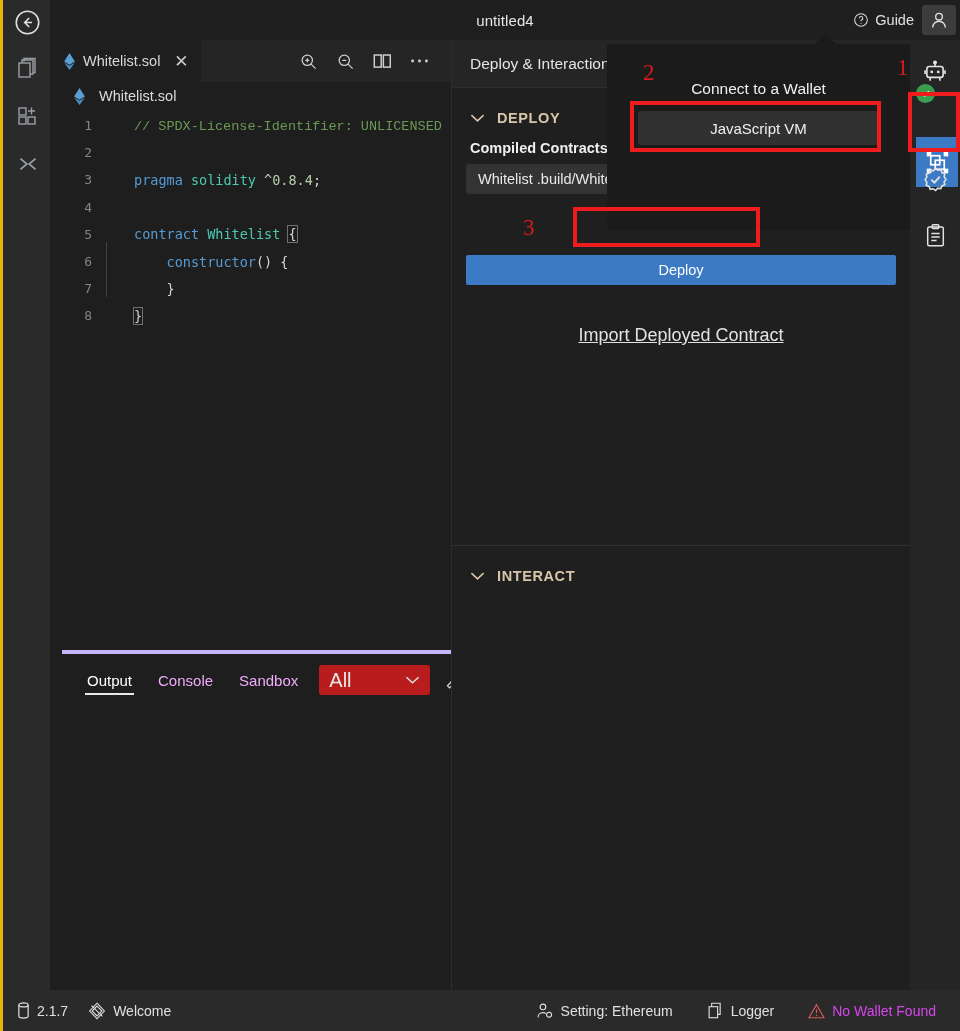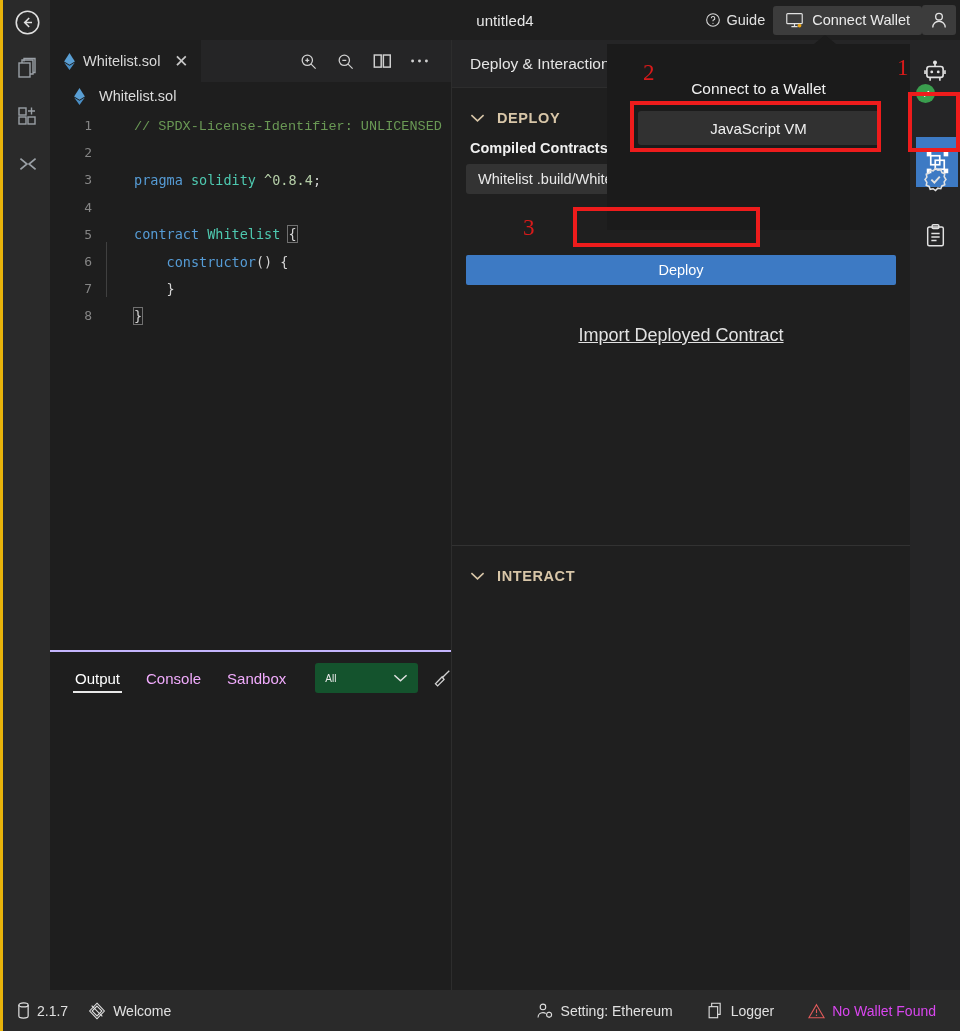--- a/index.html
+++ b/index.html
@@ -105,39 +105,39 @@
   .nm { color: #b5cea8; }
   .pl { color: #d4d4d4; }
   .guide-line {
     position: absolute; left: 56px; top: 130px; width: 1px; height: 55px;
     background: #404040;
   }
   .brk { outline: 1px solid #707070; }
 
   
   .outpanel {
-    position: absolute; left: 0; top: 610px; width: 401px; height: 340px;
-    background: #1e1e1e; border-top: 2px solid #c4b5fd;
+    position: absolute; left: 12px; top: 610px; width: 401px; height: 340px;
+    background: #1e1e1e; border-top: 4px solid #c4b5fd;
   }
   .out-tabs {
     display: flex; align-items: center; height: 52px; padding-left: 12px; gap: 0px;
   }
   .out-tab {
     font-size: 15px; color: #f0abfc; padding: 0 13px; cursor: pointer;
     height: 52px; display: flex; align-items: center; position: relative;
   }
   .out-tab.active { color: #ffffff; }
   .out-tab.active::after {
     content: ""; position: absolute; left: 11px; right: 11px; bottom: 11px;
     height: 2px; background: #e8e8e8;
   }
   .out-select {
-    margin-left: 16px; width: 124px; height: 30px; background: #14532d;
+    margin-left: 8px; width: 124px; height: 30px; background: #b91c1c;
     border-radius: 3px; display: flex; align-items: center;
-    padding: 0 10px; font-size: 10px; color: #e8e8e8; cursor: pointer;
+    padding: 0 10px; font-size: 20px; color: #e8e8e8; cursor: pointer;
   }
   .out-select .chev { margin-left: auto; }
   .clear-icon { margin-left: 14px; cursor: pointer; color: #d2d2d2; }
 
   
   .rightpanel {
     position: absolute; left: 451px; top: 40px; width: 459px; height: 950px;
     background: #1f1f1f; border-left: 1px solid #2d2d2d;
   }
   .rp-header {
@@ -278,30 +278,20 @@
     <div class="title-right">
       <div class="guide-btn">
         <span>
           <svg width="16" height="16" viewBox="0 0 24 24" fill="none" stroke="#d8d8d8" stroke-width="1.6">
             <circle cx="12" cy="12" r="9.5"></circle>
             <path d="M9.5 9.3a2.6 2.6 0 1 1 3.3 2.6c-.7.25-.9.8-.9 1.5v.5"></path>
             <circle cx="12" cy="17" r=".9" fill="#d8d8d8" stroke="none"></circle>
           </svg>
         </span>
         <span>Guide</span>
-      </div>
-      <div class="connect-wallet">
-        <span>
-          <svg width="19" height="17" viewBox="0 0 24 22" fill="none" stroke="#e2e2e2" stroke-width="1.5">
-            <rect x="2" y="2" width="20" height="13" rx="1.2"></rect>
-            <path d="M8 19h8M12 15v4"></path>
-            <circle cx="18.5" cy="17.5" r="2.4" fill="#e8a317" stroke="none"></circle>
-          </svg>
-        </span>
-        <span>Connect Wallet</span>
       </div>
       <div class="account-btn">
         <span>
           <svg width="20" height="20" viewBox="0 0 24 24" fill="none" stroke="#e2e2e2" stroke-width="1.6">
             <circle cx="12" cy="8" r="4"></circle>
             <path d="M4.5 21c0-4.4 3.4-7.5 7.5-7.5s7.5 3.1 7.5 7.5"></path>
           </svg>
         </span>
       </div>
     </div>

